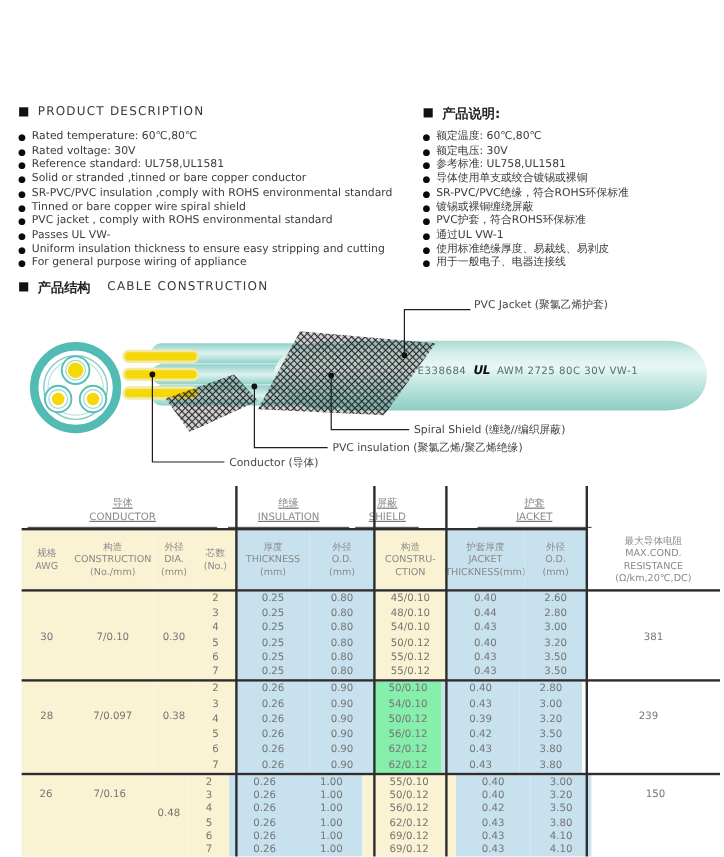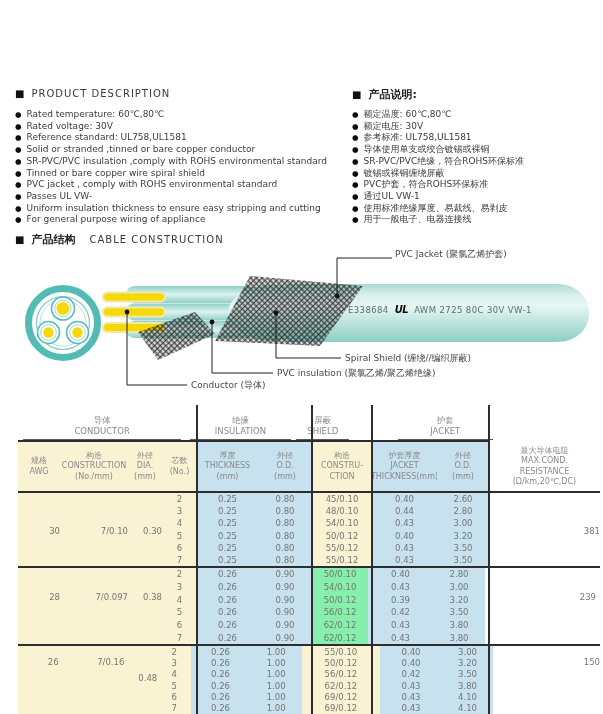--- a/index.html
+++ b/index.html
@@ -22,27 +22,27 @@
   .diagram-svg{position:absolute;left:0;top:245px;}
   .callout{position:absolute;font-size:9px;color:#474747;white-space:nowrap;}
   .cable-print{position:absolute;left:348px;top:304px;display:flex;align-items:center;gap:6px;
                font-size:8.5px;letter-spacing:0.4px;color:#58706c;white-space:nowrap;}
   .ul-mark{font-weight:bold;font-style:italic;font-size:10px;color:#0f0f0f;letter-spacing:-0.5px;}
 
   
   .spec-table{position:absolute;left:18px;top:405px;width:582px;height:309px;font-size:8.5px;color:#7a7a7a;}
   .group-row{position:absolute;left:0;top:0;width:582px;height:35px;display:flex;}
   .group-cell{display:flex;flex-direction:column;justify-content:flex-end;align-items:center;}
-  .group-inner{width:94%;text-align:center;border-bottom:1px solid #5a5a5a;padding-bottom:2px;}
+  .group-inner{width:94%;text-align:center;border-bottom:1px solid #5a5a5a;padding-bottom:2px;text-decoration:underline;}
   .group-inner div{line-height:11px;font-size:8.5px;color:#8a8a8a;}
   .subhead-row{position:absolute;left:0;top:37px;width:582px;height:49px;display:flex;}
   .subhead-cell{display:flex;flex-direction:column;justify-content:center;align-items:center;text-align:center;}
   .subhead-cell div{line-height:10.5px;font-size:8px;color:#8a8a8a;}
   .block{position:absolute;left:0;width:582px;display:flex;}
-  .mcell{text-align:right;color:#757575;}
+  .mcell{text-align:center;color:#757575;}
   .rcol{display:flex;flex-direction:column;}
   .rcell{flex:1;display:flex;align-items:center;justify-content:center;color:#757575;}
   .hline{position:absolute;left:0;height:2px;background:#2d2d2d;}
   .vline{position:absolute;top:0;width:2px;height:309px;background:#2d2d2d;z-index:5;}
 </style>
 </head>
 <body>
 
 <div class="page">
 

